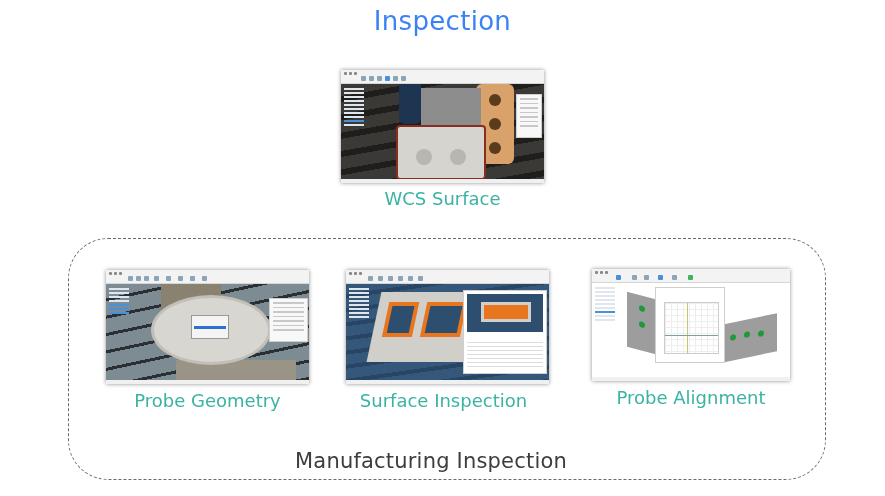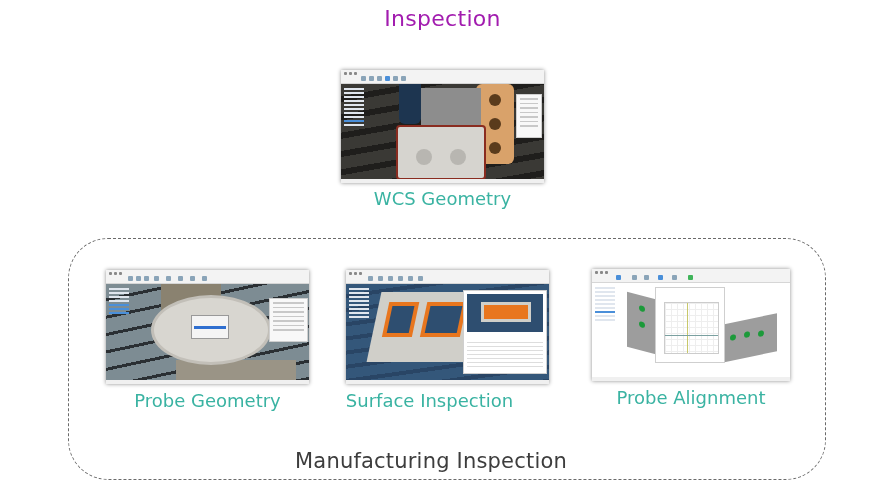--- a/index.html
+++ b/index.html
@@ -1,21 +1,21 @@
 <!DOCTYPE html>
 <html><head>
 <meta charset="utf-8">
 <style>
   * { box-sizing: border-box; margin: 0; padding: 0; }
   html, body { width: 885px; height: 496px; background: #ffffff; overflow: hidden; }
   body { position: relative; font-family: "DejaVu Sans", sans-serif; }
 
   .title {
     position: absolute; left: 0; width: 885px; top: 6px;
-    text-align: center; font-size: 22px; color: #a21caf; letter-spacing: 0.3px;
+    text-align: center; font-size: 26px; color: #3b82f6; letter-spacing: 0.3px;
   }
   .group-box {
     position: absolute; left: 68px; top: 238px; width: 758px; height: 242px;
     border: 1.5px dashed #6a6a6a; border-radius: 40px;
   }
   .group-label {
     position: absolute; left: 295px; top: 449px;
     font-size: 21px; color: #3d3d3d; letter-spacing: 0.2px;
   }
   .thumb {
@@ -83,21 +83,21 @@
       <i></i>
       <i></i>
       <i></i>
       <i></i>
       <i></i>
       <i></i>
       <i></i>
     </div>
   <div class="sb"></div>
 </div>
-<div class="thumb-label" style="left:341px; width:203px; top:188px;">WCS Geometry</div>
+<div class="thumb-label" style="left:341px; width:203px; top:188px;">WCS Surface</div>
 
 <div class="group-box"></div>
 <div class="group-label">Manufacturing Inspection</div>
 
 <div class="thumb" style="left:106px; top:270px; width:203px; height:114px; background:#6e7e86;">
   <div style="position:absolute; left:0; top:14px; width:203px; height:100px;
               background: repeating-linear-gradient(168deg, #7d8c93 0 14px, #2a2f33 14px 17px);"></div>
   <div style="position:absolute; left:55px; top:14px; width:60px; height:30px; background:#8a8270;"></div>
   <div style="position:absolute; left:70px; top:90px; width:120px; height:24px; background:#9a9486;"></div>
   <div style="position:absolute; left:45px; top:25px; width:120px; height:70px; border-radius:50%; background:#d8d6d0; border:3px solid #c2bfb8;"></div>
@@ -171,21 +171,21 @@
       <i></i>
       <i></i>
       <i></i>
       <i></i>
       <i></i>
       <i></i>
       <i></i>
     </div>
   <div class="sb"></div>
 </div>
-<div class="thumb-label" style="left:328px; width:203px; top:390px;">Surface Inspection</div>
+<div class="thumb-label" style="left:342px; width:203px; top:390px;">Surface Inspection</div>
 
 <div class="thumb" style="left:592px; top:269px; width:198px; height:112px; background:#ffffff;">
   <div style="position:absolute; left:35px; top:28px; width:40px; height:55px; background:#9d9d9d; transform:skewY(15deg);">
     <div style="position:absolute; left:12px; top:10px; width:6px; height:6px; border-radius:3px; background:#1c9a3a;"></div>
     <div style="position:absolute; left:12px; top:26px; width:6px; height:6px; border-radius:3px; background:#1c9a3a;"></div>
   </div>
   <div style="position:absolute; left:130px; top:50px; width:55px; height:38px; background:#9d9d9d; transform:skewY(-12deg);">
     <div style="position:absolute; left:8px; top:12px; width:6px; height:6px; border-radius:3px; background:#1c9a3a;"></div>
     <div style="position:absolute; left:22px; top:12px; width:6px; height:6px; border-radius:3px; background:#1c9a3a;"></div>
     <div style="position:absolute; left:36px; top:14px; width:6px; height:6px; border-radius:3px; background:#1c9a3a;"></div>

